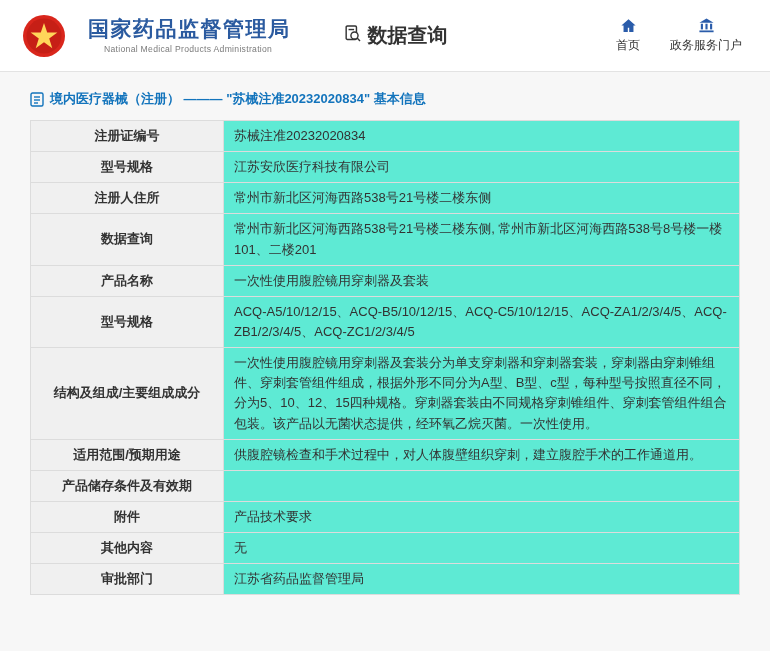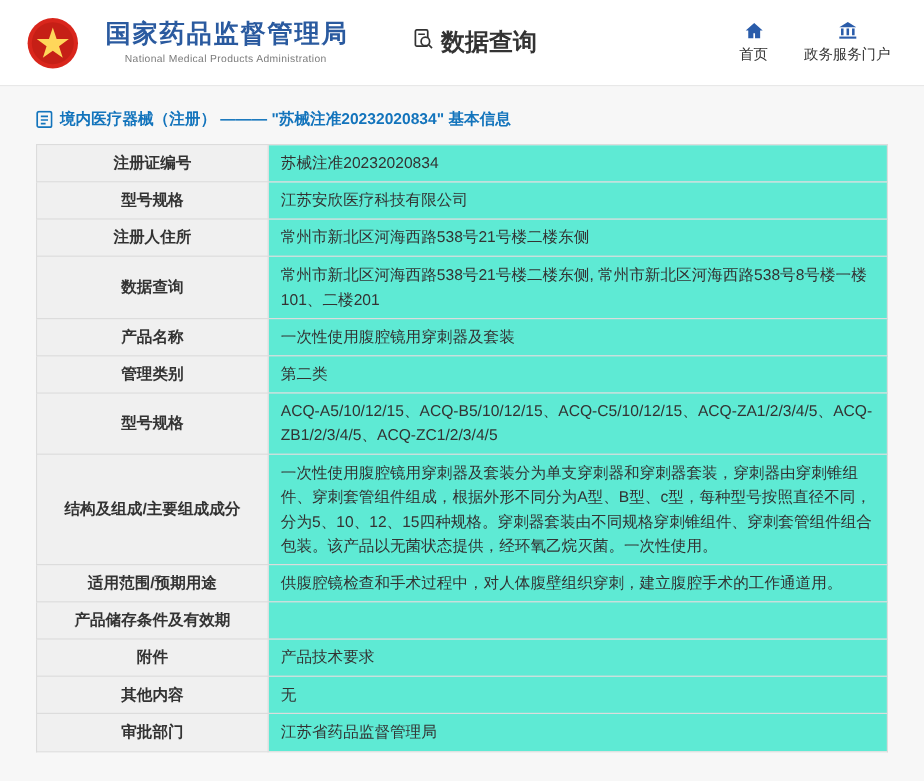--- a/index.html
+++ b/index.html
@@ -181,24 +181,20 @@
         </tr>
         <tr>
           <td class="label-cell"><span>数据查询</span></td>
           <td class="value-cell">常州市新北区河海西路538号21号楼二楼东侧, 常州市新北区河海西路538号8号楼一楼101、二楼201</td>
         </tr>
         <tr>
           <td class="label-cell"><span>产品名称</span></td>
           <td class="value-cell">一次性使用腹腔镜用穿刺器及套装</td>
         </tr>
         <tr>
-          <td class="label-cell"><span>管理类别</span></td>
-          <td class="value-cell">第二类</td>
-        </tr>
-        <tr>
           <td class="label-cell"><span>型号规格</span></td>
           <td class="value-cell">ACQ-A5/10/12/15、ACQ-B5/10/12/15、ACQ-C5/10/12/15、ACQ-ZA1/2/3/4/5、ACQ-ZB1/2/3/4/5、ACQ-ZC1/2/3/4/5</td>
         </tr>
         <tr>
           <td class="label-cell"><span>结构及组成/主要组成成分</span></td>
           <td class="value-cell">一次性使用腹腔镜用穿刺器及套装分为单支穿刺器和穿刺器套装，穿刺器由穿刺锥组件、穿刺套管组件组成，根据外形不同分为A型、B型、c型，每种型号按照直径不同，分为5、10、12、15四种规格。穿刺器套装由不同规格穿刺锥组件、穿刺套管组件组合包装。该产品以无菌状态提供，经环氧乙烷灭菌。一次性使用。</td>
         </tr>
         <tr>
           <td class="label-cell"><span>适用范围/预期用途</span></td>
           <td class="value-cell">供腹腔镜检查和手术过程中，对人体腹壁组织穿刺，建立腹腔手术的工作通道用。</td>

